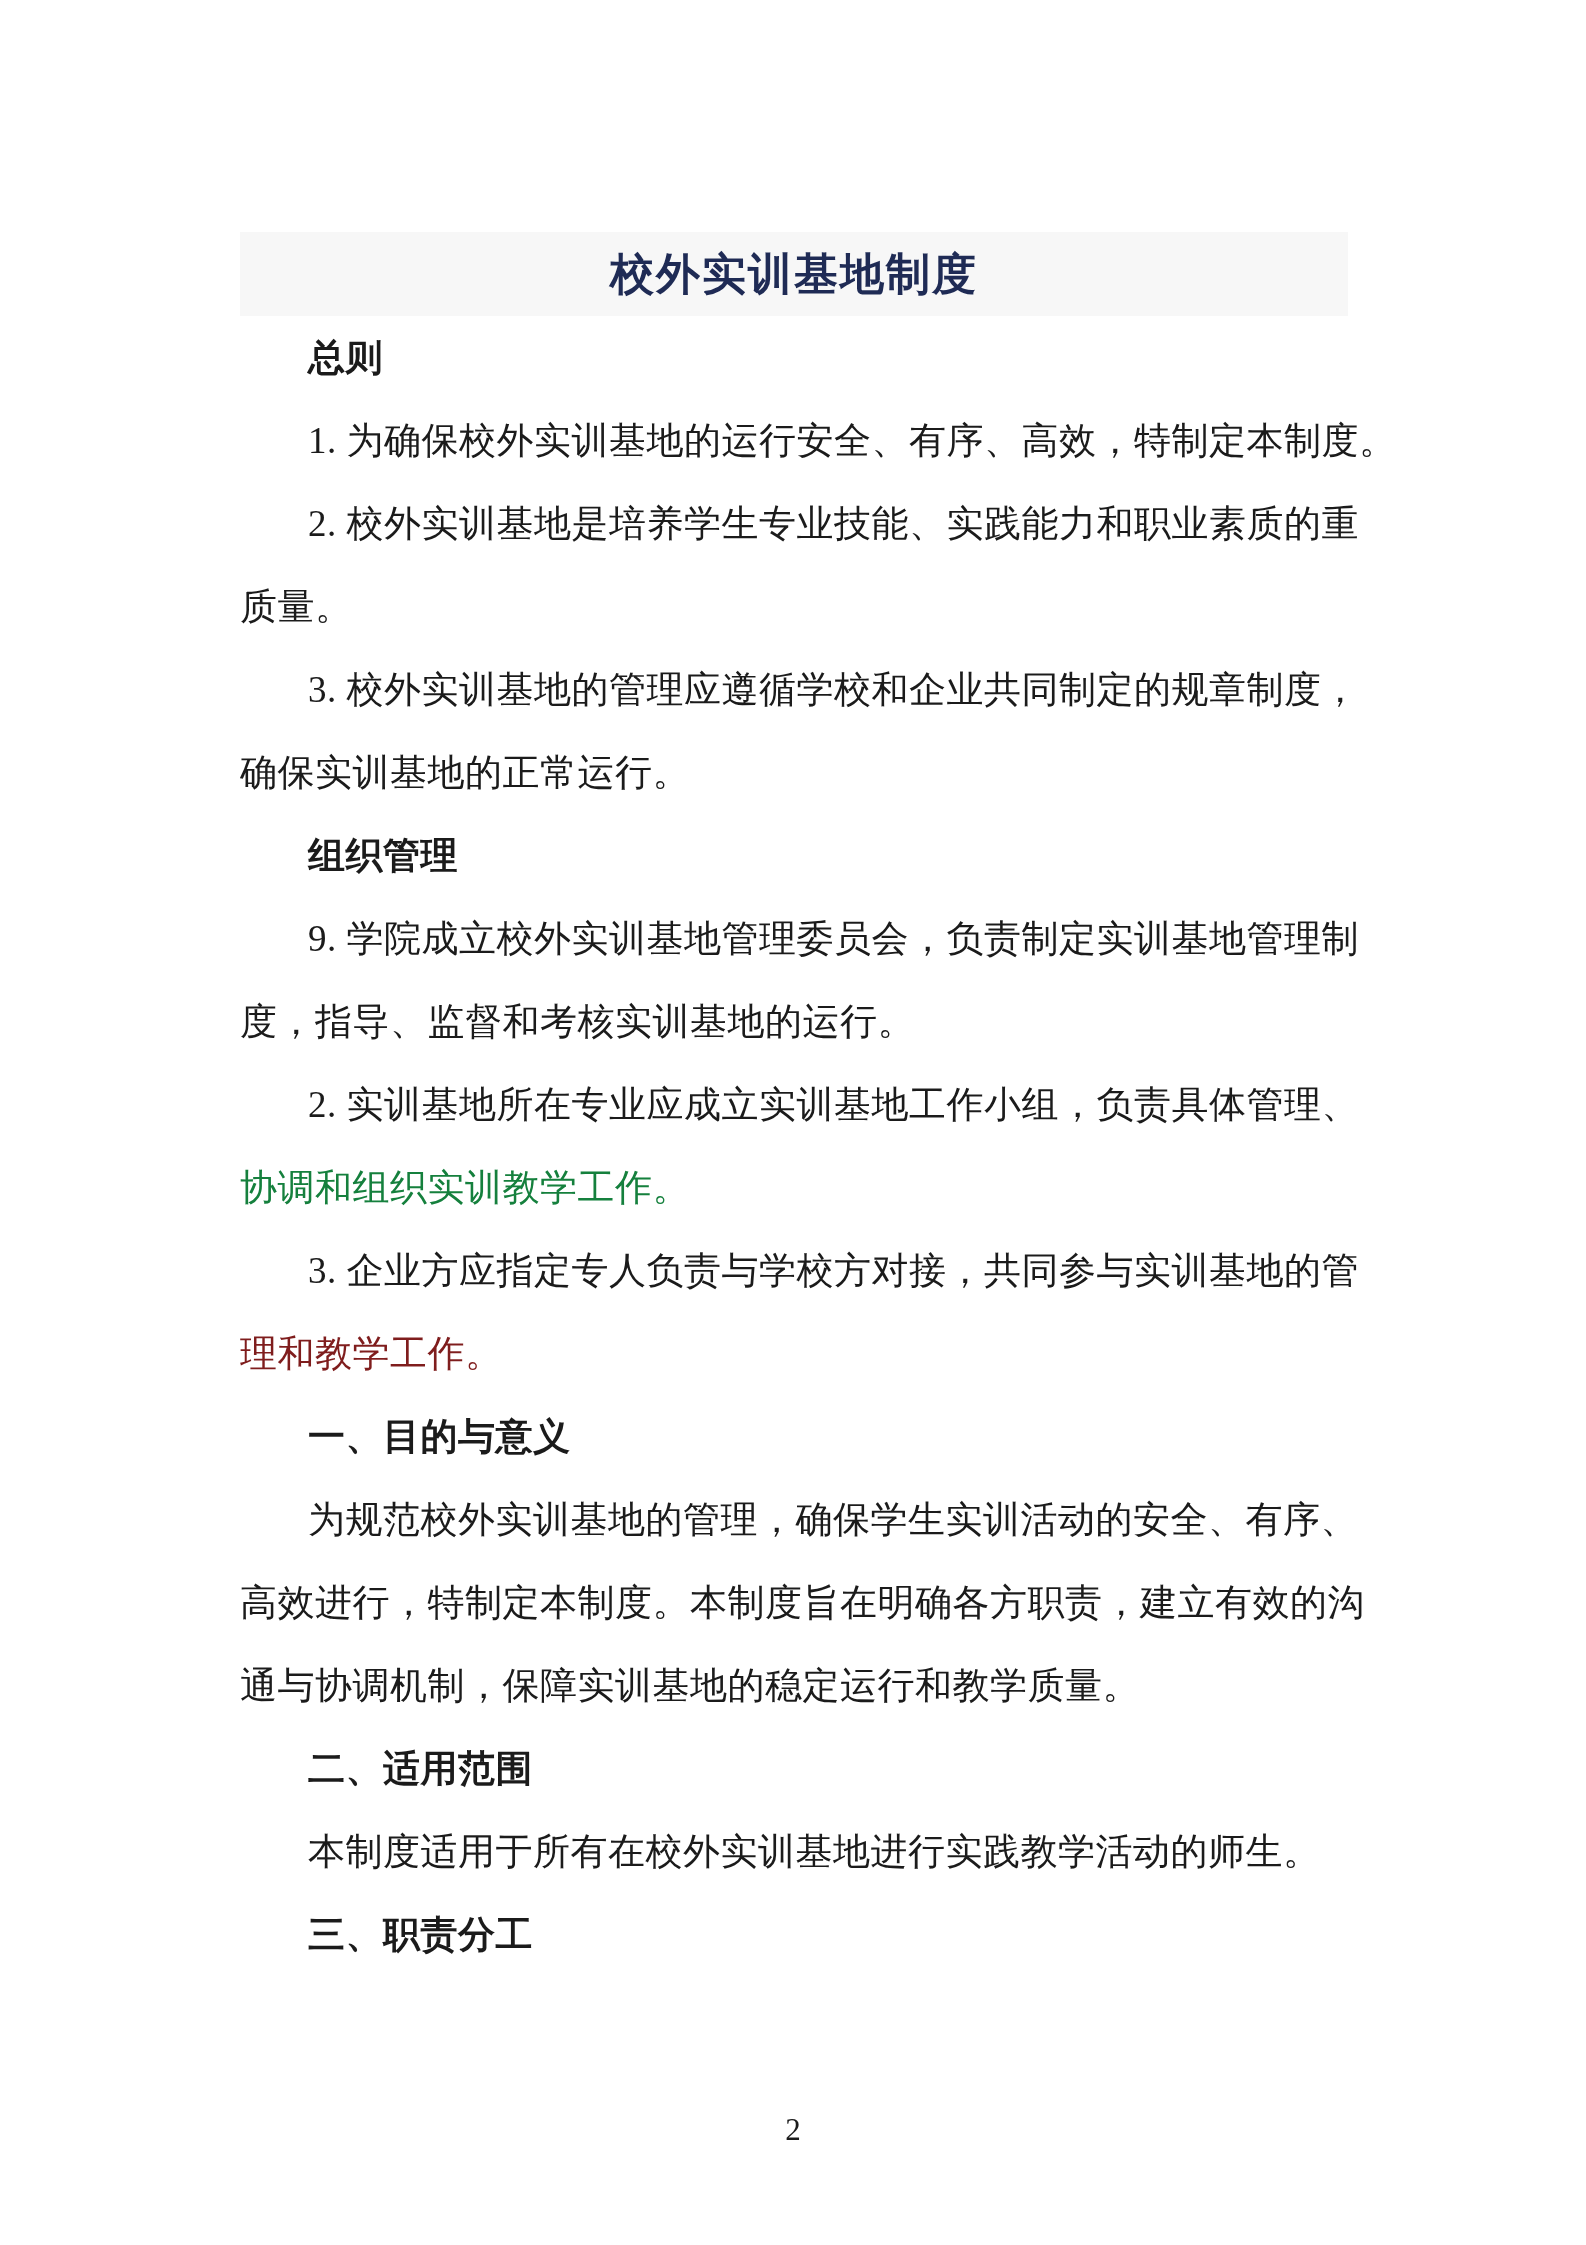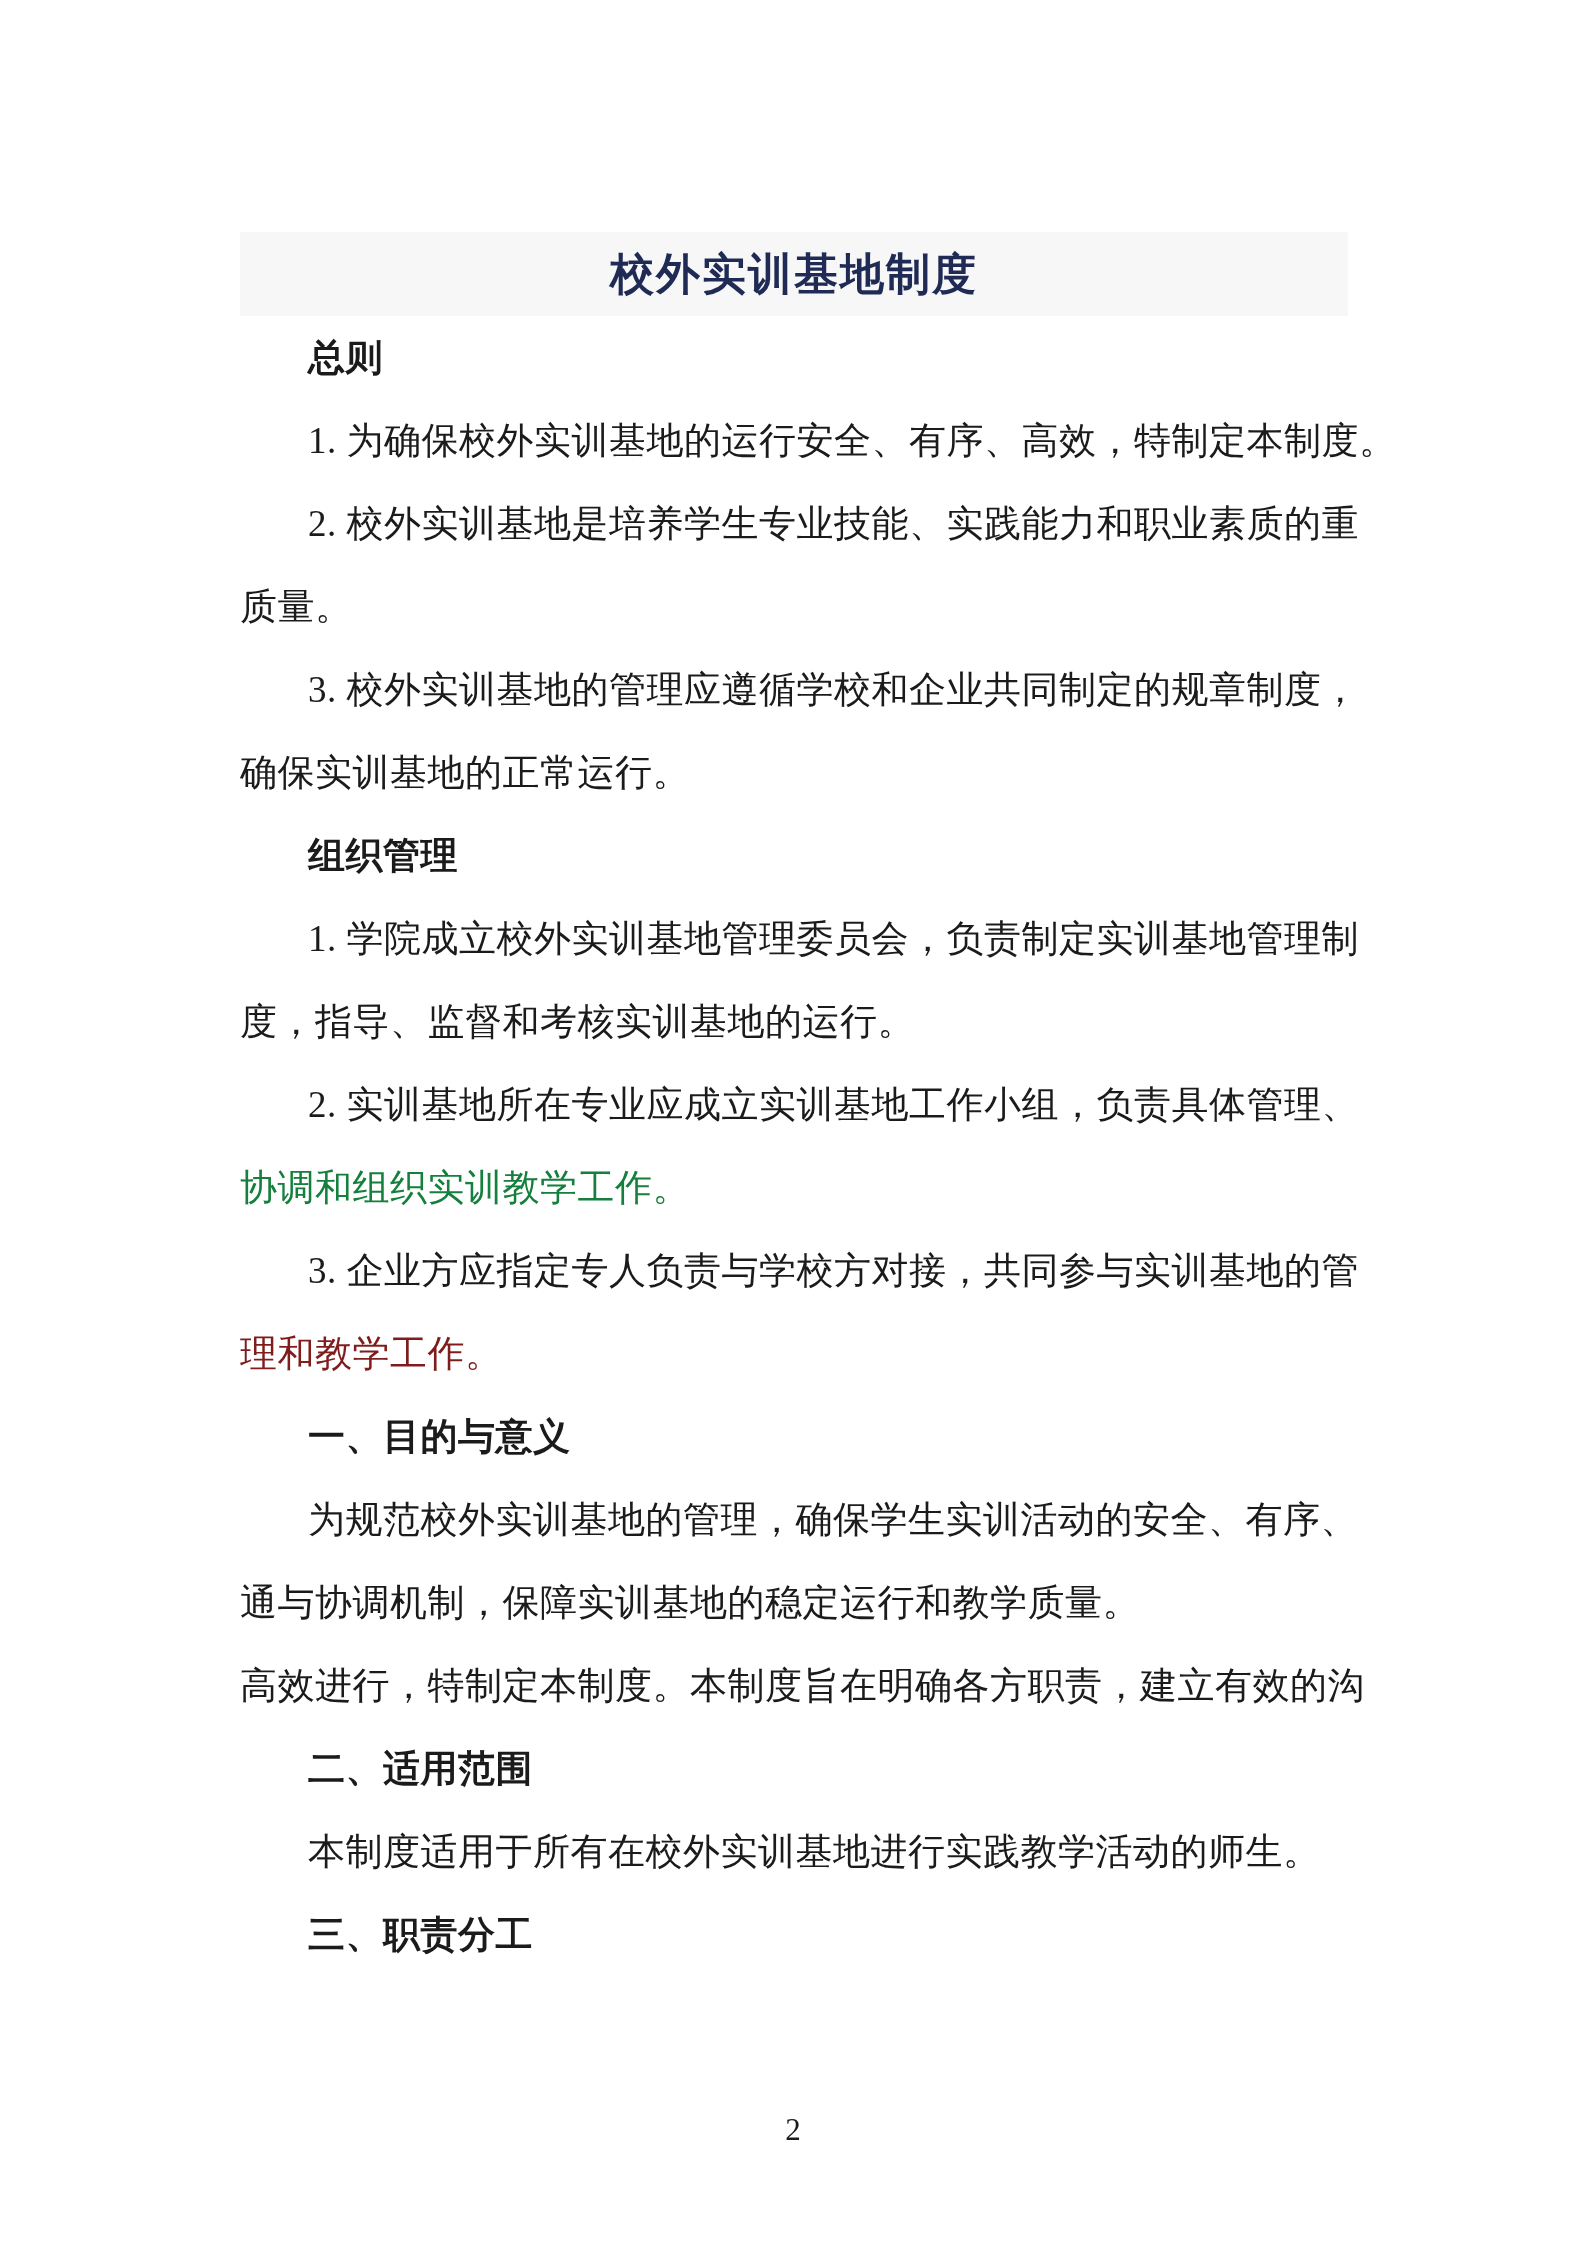--- a/index.html
+++ b/index.html
@@ -74,30 +74,30 @@
   </div>
 
   <main class="doc-body">
       <div class="line indent bold" style="color: rgb(27, 27, 27);">总则</div>
       <div class="line indent" style="color: rgb(27, 27, 27);">1. 为确保校外实训基地的运行安全、有序、高效，特制定本制度。</div>
       <div class="line indent" style="color: rgb(27, 27, 27);">2. 校外实训基地是培养学生专业技能、实践能力和职业素质的重</div>
       <div class="line" style="color: rgb(27, 27, 27);">质量。</div>
       <div class="line indent" style="color: rgb(27, 27, 27);">3. 校外实训基地的管理应遵循学校和企业共同制定的规章制度，</div>
       <div class="line" style="color: rgb(27, 27, 27);">确保实训基地的正常运行。</div>
       <div class="line indent bold" style="color: rgb(27, 27, 27);">组织管理</div>
-      <div class="line indent" style="color: rgb(27, 27, 27);">1. 学院成立校外实训基地管理委员会，负责制定实训基地管理制</div>
+      <div class="line indent" style="color: rgb(27, 27, 27);">9. 学院成立校外实训基地管理委员会，负责制定实训基地管理制</div>
       <div class="line" style="color: rgb(27, 27, 27);">度，指导、监督和考核实训基地的运行。</div>
       <div class="line indent" style="color: rgb(27, 27, 27);">2. 实训基地所在专业应成立实训基地工作小组，负责具体管理、</div>
       <div class="line" style="color: #15803d;">协调和组织实训教学工作。</div>
       <div class="line indent" style="color: rgb(27, 27, 27); text-align: center;">3. 企业方应指定专人负责与学校方对接，共同参与实训基地的管</div>
       <div class="line" style="color: #7f1d1d;">理和教学工作。</div>
       <div class="line indent bold" style="color: rgb(27, 27, 27);">一、目的与意义</div>
       <div class="line indent" style="color: rgb(27, 27, 27);">为规范校外实训基地的管理，确保学生实训活动的安全、有序、</div>
+      <div class="line" style="color: rgb(27, 27, 27);">高效进行，特制定本制度。本制度旨在明确各方职责，建立有效的沟</div>
       <div class="line" style="color: rgb(27, 27, 27);">通与协调机制，保障实训基地的稳定运行和教学质量。</div>
-      <div class="line" style="color: rgb(27, 27, 27);">高效进行，特制定本制度。本制度旨在明确各方职责，建立有效的沟</div>
       <div class="line indent bold" style="color: rgb(27, 27, 27); text-align: center;">二、适用范围</div>
       <div class="line indent" style="color: rgb(27, 27, 27);">本制度适用于所有在校外实训基地进行实践教学活动的师生。</div>
       <div class="line indent bold" style="color: rgb(27, 27, 27);">三、职责分工</div>
     </main>
 
   <div class="page-number" style="color: rgb(27, 27, 27);">2</div>
 
 </div>
 
 </body></html>

